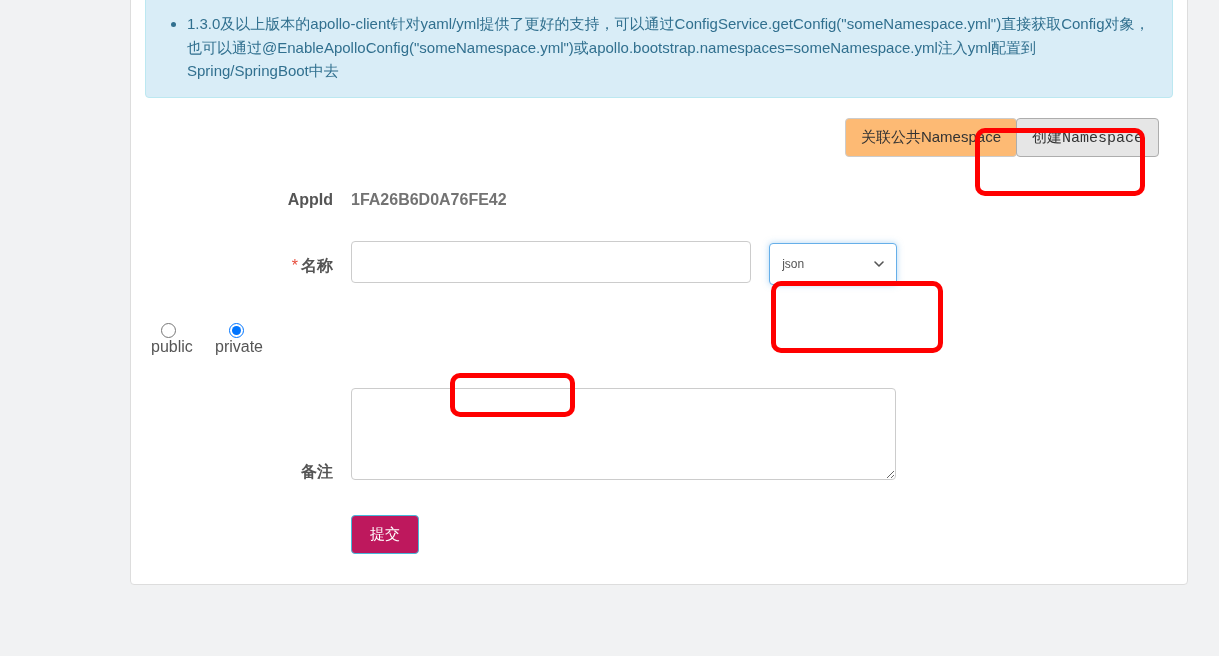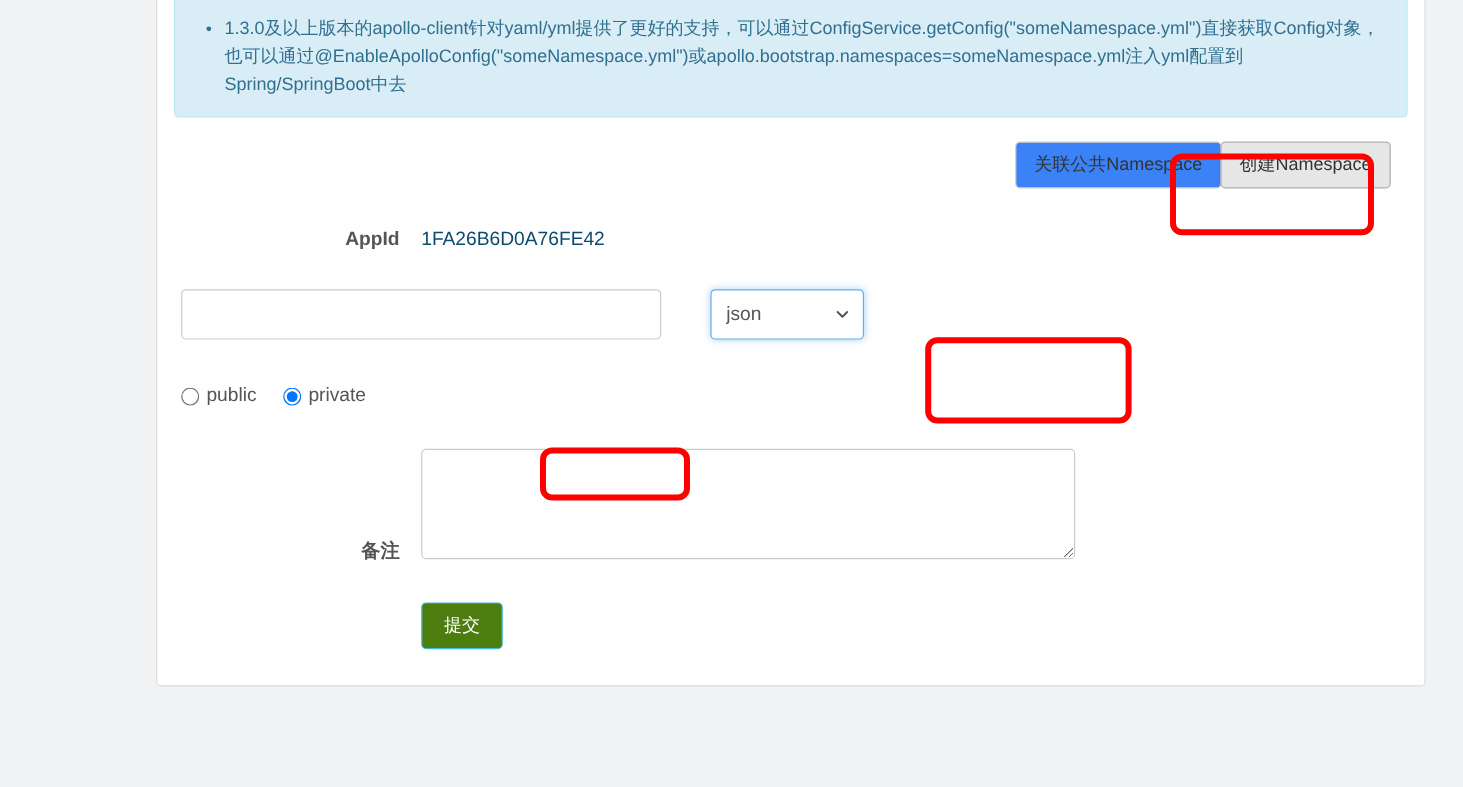--- a/index.html
+++ b/index.html
@@ -38,51 +38,52 @@
     .info-box li { margin-bottom: 0; }
     .spacer-lines { visibility: hidden; }
     .btn-row {
       text-align: right;
       margin: 20px 28px 26px 0;
     }
     .btn {
       display: inline-block;
       border: 1px solid #ccc;
       border-radius: 4px;
-      background: #3b82f6;
+      background: #fdba74;
       padding: 9px 15px;
       font-size: 15px;
       color: #333;
       cursor: pointer;
       margin-left: -1px;
     }
     .btn.active {
       background: #e6e6e6;
       border-color: #adadad;
+      font-family: Liberation Mono, monospace;
     }
     .form-area { margin: 0 20px; }
     .form-row {
       display: flex;
       align-items: flex-end;
       margin-bottom: 32px;
     }
     .form-label {
       width: 200px;
       text-align: right;
       font-weight: bold;
       color: #555;
       padding-right: 18px;
       padding-top: 8px;
       font-size: 16px;
     }
     .required { color: #e74c3c; margin-right: 3px; font-weight: normal; }
     .form-value {
       flex: 1;
-      font-weight: normal;
-      color: #0c4a6e;
+      font-weight: bold;
+      color: #737373;
       padding-top: 8px;
       font-size: 16px;
     }
     .name-row { align-items: center; }
     .name-input {
       width: 400px;
       height: 42px;
       border: 1px solid #ccc;
       border-radius: 4px;
       padding: 6px 12px;
@@ -93,60 +94,60 @@
       display: inline-block;
       margin-left: 14px;
     }
     .type-select {
       width: 128px;
       height: 42px;
       border: 1px solid #66afe9;
       border-radius: 4px;
       background: #fff;
       padding: 6px 18px 6px 12px;
-      font-size: 16px;
+      font-size: 12px;
       color: #555;
       appearance: none;
       -webkit-appearance: none;
       box-shadow: 0 0 6px rgba(102,175,233,.5);
       cursor: pointer;
-      margin-left: 23px;
     }
     .chevron {
       position: absolute;
       right: 12px;
       top: 50%;
       transform: translateY(-50%);
       pointer-events: none;
       width: 12px;
       height: 12px;
     }
     .radio-group { padding-top: 6px; }
     .radio-item {
       display: inline-flex;
       align-items: center;
       margin-right: 18px;
       color: #555;
       font-size: 16px;
       cursor: pointer;
+      flex-direction: column;
     }
     .radio-item input { margin-right: 6px; width: 15px; height: 15px; cursor: pointer; }
     .textarea-input {
       width: 545px;
       height: 92px;
       border: 1px solid #ccc;
       border-radius: 4px;
       padding: 8px 12px;
       font-size: 15px;
       font-family: inherit;
       resize: vertical;
     }
     .submit-row { margin-left: 200px; margin-top: 28px; }
     .submit-btn {
-      background: #4d7c0f;
+      background: #be185d;
       border: 1px solid #46b8da;
       border-radius: 4px;
       color: #fff;
       padding: 9px 18px;
       font-size: 15px;
       cursor: pointer;
     }
     
     .anno {
       position: absolute;
@@ -175,20 +176,21 @@
   </div>
 
   <div class="form-area">
 
     <div class="form-row">
       <div class="form-label">AppId</div>
       <div class="form-value">1FA26B6D0A76FE42</div>
     </div>
 
     <div class="form-row name-row">
+      <div class="form-label"><span class="required">*</span><span>名称</span></div>
       <div>
         <input type="text" class="name-input" value="" style="">
         <span class="select-wrap">
           <select class="type-select">
             <option>json</option>
           </select>
           <svg class="chevron" viewBox="0 0 12 12">
             <path d="M2 4 L6 8 L10 4" stroke="#555" stroke-width="1.6" fill="none" stroke-linecap="round" stroke-linejoin="round"></path>
           </svg>
         </span>

